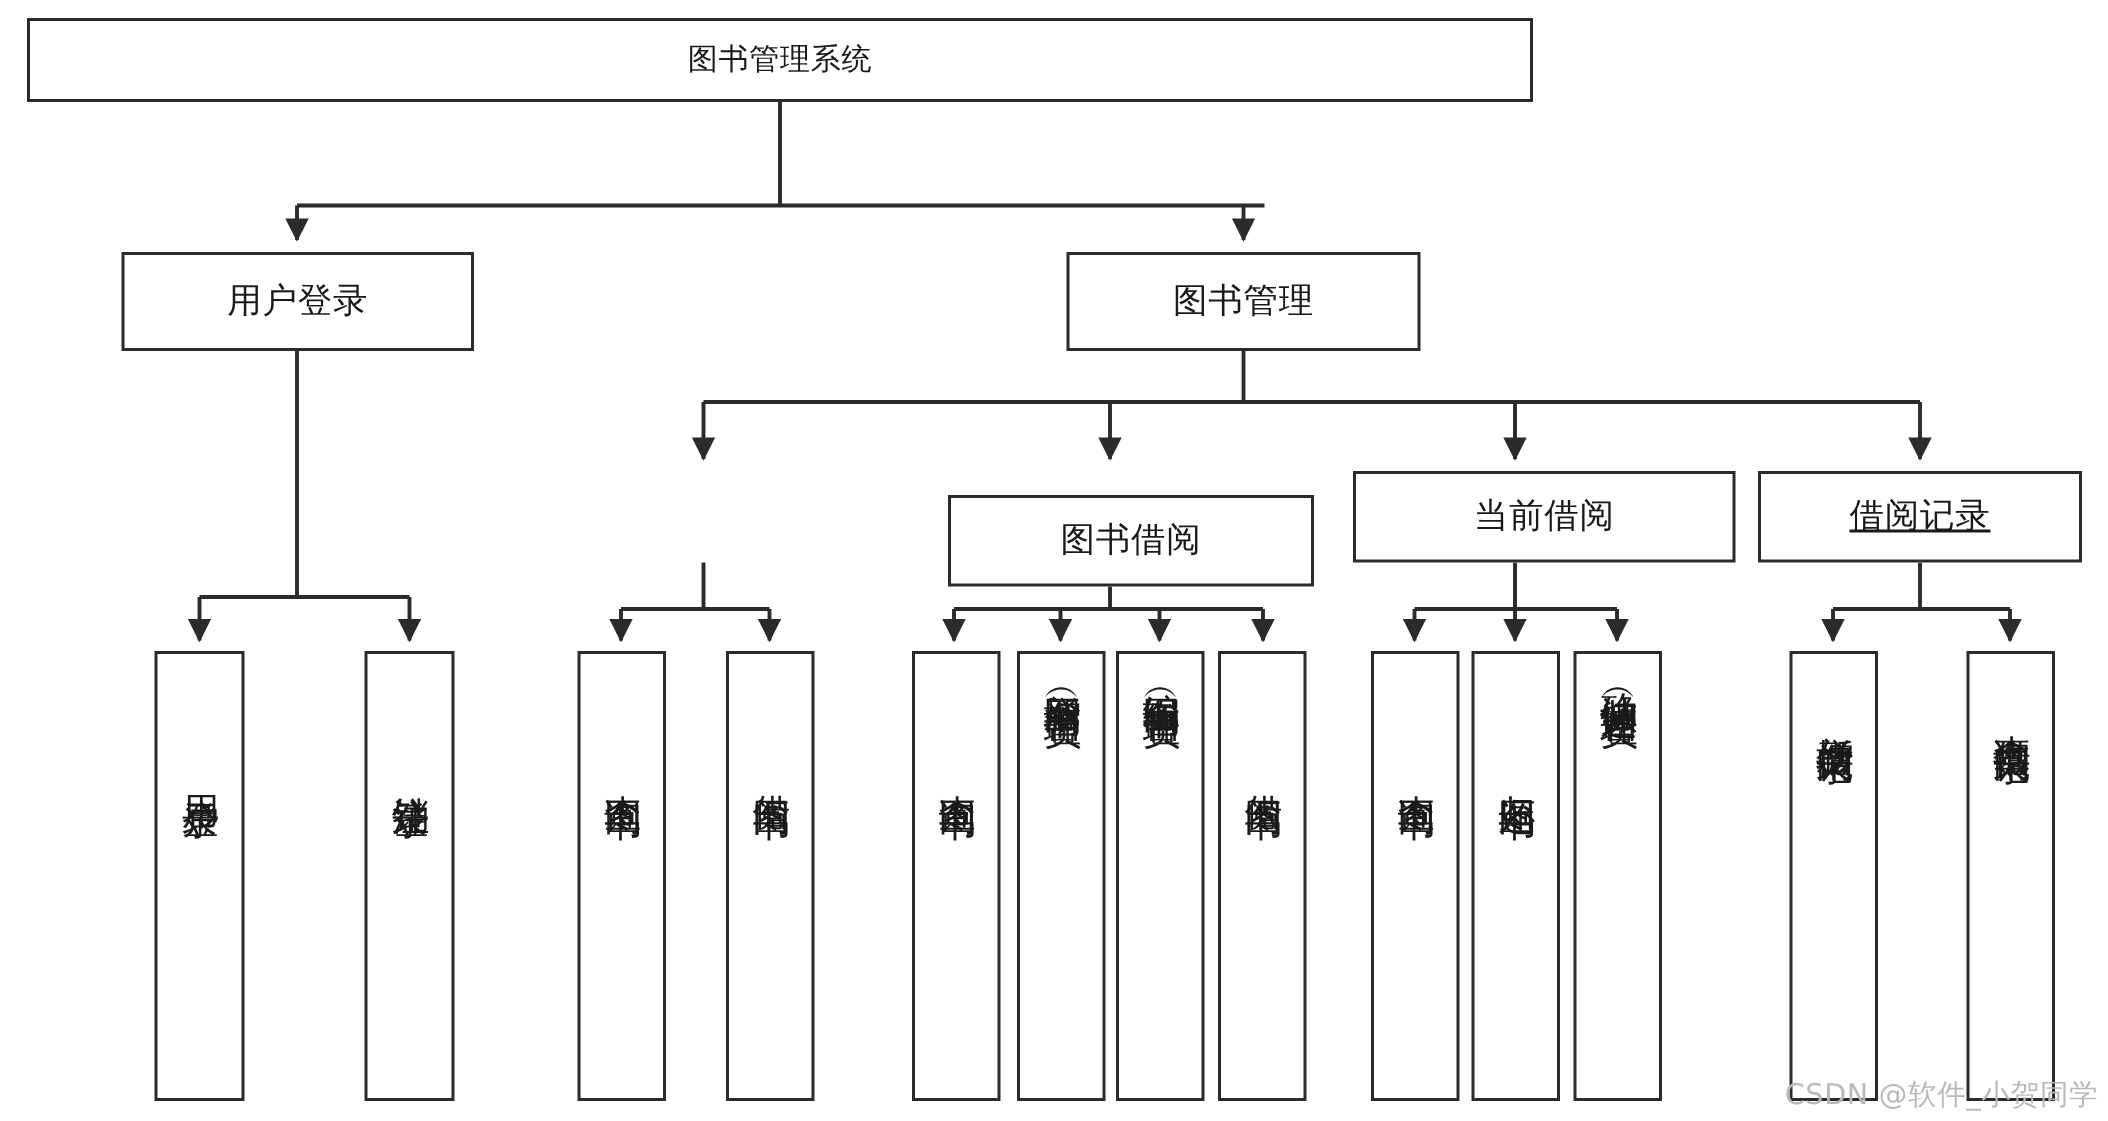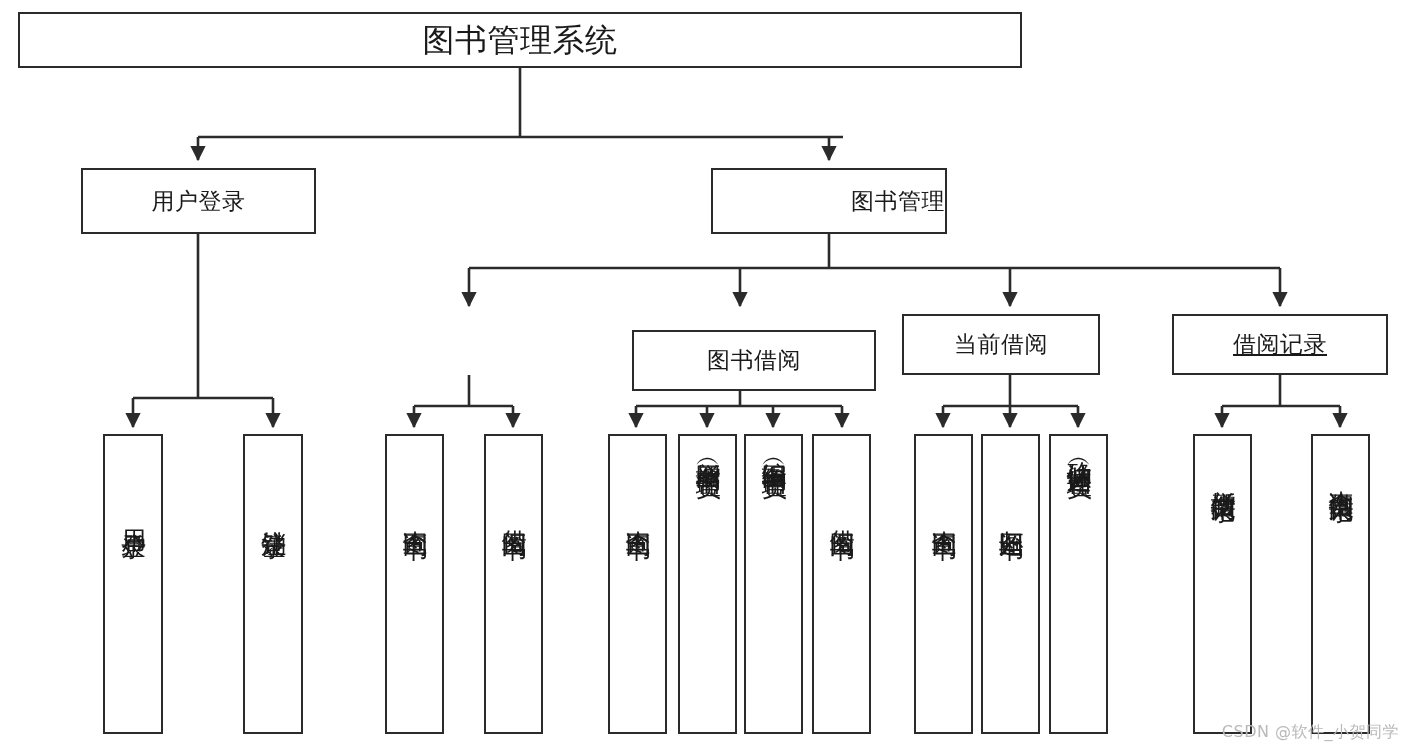--- a/index.html
+++ b/index.html
@@ -38,40 +38,40 @@
     display: block;
     text-align: center;
     line-height: 1.08;
     letter-spacing: 0.5px;
   }
   .node.horiz .label {
     writing-mode: horizontal-tb;
     font-size: 23px;
   }
   .node.root .label {
-    font-size: 32px;
+    font-size: 20px;
   }
   .node.vert {
     align-items: flex-start;
     justify-content: center;
     padding-top: 0;
   }
   .node.vert .label {
     writing-mode: vertical-rl;
     text-orientation: upright;
     font-size: 25px;
     line-height: 1.22;
     letter-spacing: 2px;
     margin: 0 auto;
   }
   .watermark {
     position: absolute;
     right: 6px;
     bottom: 4px;
-    font-size: 16px;
+    font-size: 19px;
     color: #b9b9b9;
     letter-spacing: 0.5px;
     white-space: nowrap;
     font-family: "DejaVu Sans", "Liberation Sans", sans-serif;
   }
 </style>
 </head>
 <body>
 
 <div id="stage">
@@ -126,28 +126,28 @@
     </g>
   </svg>
 
   <div class="node horiz root" style="left:18px; top:12px; width:1004px; height:56px;">
     <span class="label">图书管理系统</span>
   </div>
 
   <div class="node horiz" style="left:81px; top:168px; width:235px; height:66px;">
     <span class="label">用户登录</span>
   </div>
-  <div class="node horiz" style="left:711px; top:168px; width:236px; height:66px;justify-content:flex-end;">
+  <div class="node horiz" style="left:711px; top:168px; width:236px; height:66px;">
     <span class="label">图书管理</span>
   </div>
 
   <div class="node horiz" style="left:632px; top:330px; width:244px; height:61px;">
     <span class="label">图书借阅</span>
   </div>
-  <div class="node horiz" style="left:902px; top:314px; width:198px; height:61px;">
+  <div class="node horiz" style="left:902px; top:314px; width:255px; height:61px;">
     <span class="label">当前借阅</span>
   </div>
   <div class="node horiz" style="left:1172px; top:314px; width:216px; height:61px;text-decoration:underline;">
     <span class="label">借阅记录</span>
   </div>
 
   <div class="node vert" style="left:103px; top:434px; width:60px; height:300px; padding-top:74px;">
     <span class="label">用户登录</span>
   </div>
   <div class="node vert" style="left:243px; top:434px; width:60px; height:300px; padding-top:74px;">

